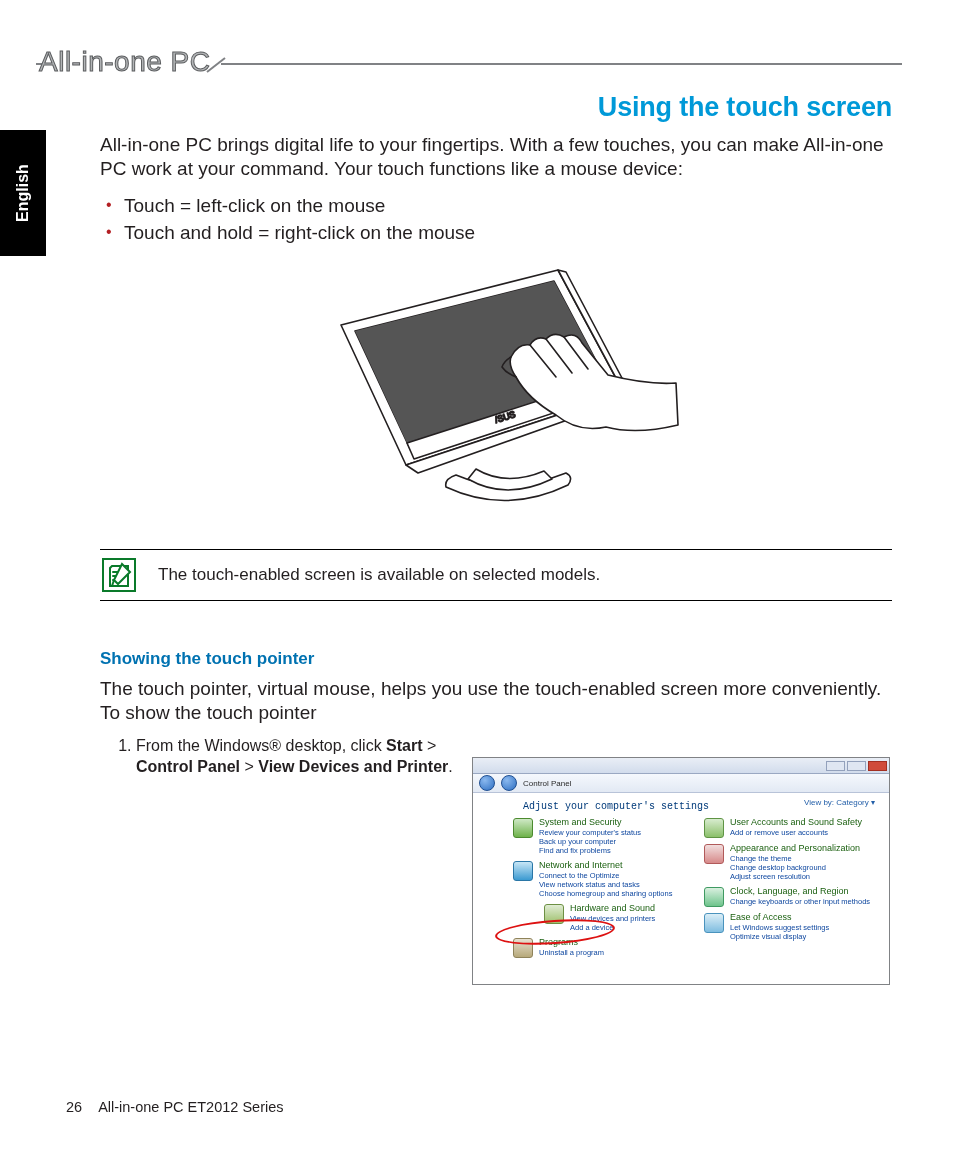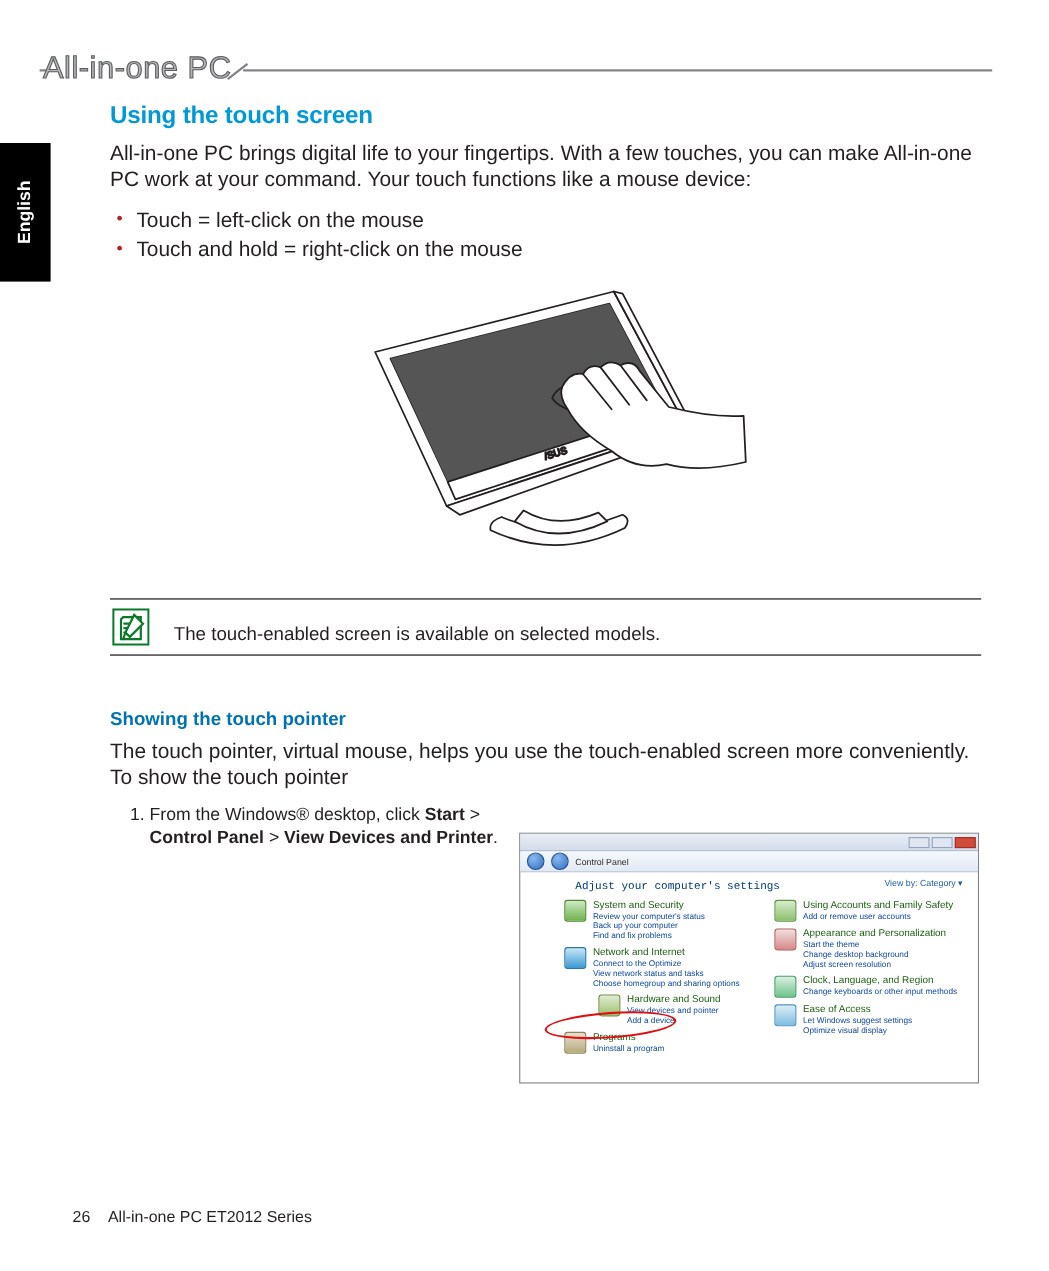--- a/index.html
+++ b/index.html
@@ -84,23 +84,24 @@
   .content {
     position: absolute;
     left: 100px;
     right: 62px;
     top: 92px;
   }
   h1.section {
     margin: 0 0 10px 0;
     font-family: "Arial Black", "Impact", sans-serif;
     font-weight: 900;
-    font-size: 22px;
+    font-size: 27px;
     color: #0099d8;
     letter-spacing: -0.2px;
+    text-align: right;
   }
   p.body {
     margin: 0 0 10px 0;
     font-size: 19px;
     line-height: 1.28;
     color: #231f20;
   }
   ul.bullets {
     margin: 6px 0 0 0;
     padding: 0 0 0 24px;
@@ -125,21 +126,21 @@
     justify-content: center;
     margin-top: 18px;
   }
   .illus {
     width: 380px;
     height: 258px;
   }
   
   .note {
     display: flex;
-    align-items: flex-end;
+    align-items: center;
     gap: 22px;
     margin-top: 26px;
     border-top: 1px solid #000;
     border-bottom: 1px solid #000;
     padding: 8px 0 8px 2px;
   }
   .note-icon {
     width: 34px;
     height: 34px;
     flex: 0 0 34px;
@@ -393,45 +394,45 @@
             <div class="cp-cat">Network and Internet</div>
             <span class="cp-link">Connect to the Optimize</span>
             <span class="cp-link">View network status and tasks</span>
             <span class="cp-link">Choose homegroup and sharing options</span>
           </div>
         </div>
         <div class="cp-item" style="position:relative;padding-left:31px;">
           <div class="cp-ic hw"></div>
           <div>
             <div class="cp-cat">Hardware and Sound</div>
-            <span class="cp-link">View devices and pointer</span>
+            <span class="cp-link">View devices and printers</span>
             <span class="cp-link">Add a device</span>
           </div>
         </div>
         <div class="cp-item">
           <div class="cp-ic prog"></div>
           <div>
             <div class="cp-cat">Programs</div>
             <span class="cp-link">Uninstall a program</span>
           </div>
         </div>
       </div>
       <div class="cp-col">
         <div class="cp-item">
           <div class="cp-ic user"></div>
           <div>
-            <div class="cp-cat">Using Accounts and Family Safety</div>
+            <div class="cp-cat">User Accounts and Sound Safety</div>
             <span class="cp-link">Add or remove user accounts</span>
           </div>
         </div>
         <div class="cp-item">
           <div class="cp-ic app"></div>
           <div>
             <div class="cp-cat">Appearance and Personalization</div>
-            <span class="cp-link">Start the theme</span>
+            <span class="cp-link">Change the theme</span>
             <span class="cp-link">Change desktop background</span>
             <span class="cp-link">Adjust screen resolution</span>
           </div>
         </div>
         <div class="cp-item">
           <div class="cp-ic clk"></div>
           <div>
             <div class="cp-cat">Clock, Language, and Region</div>
             <span class="cp-link">Change keyboards or other input methods</span>
           </div>

